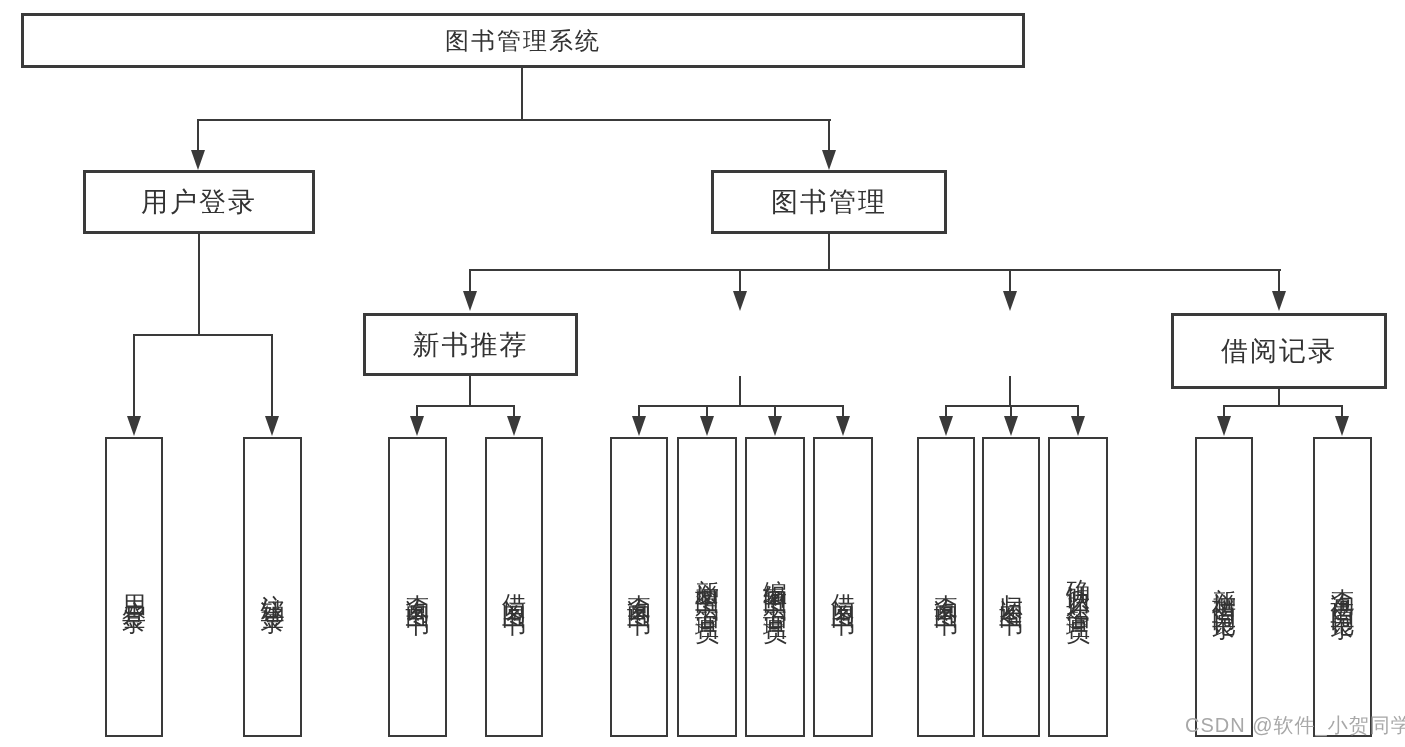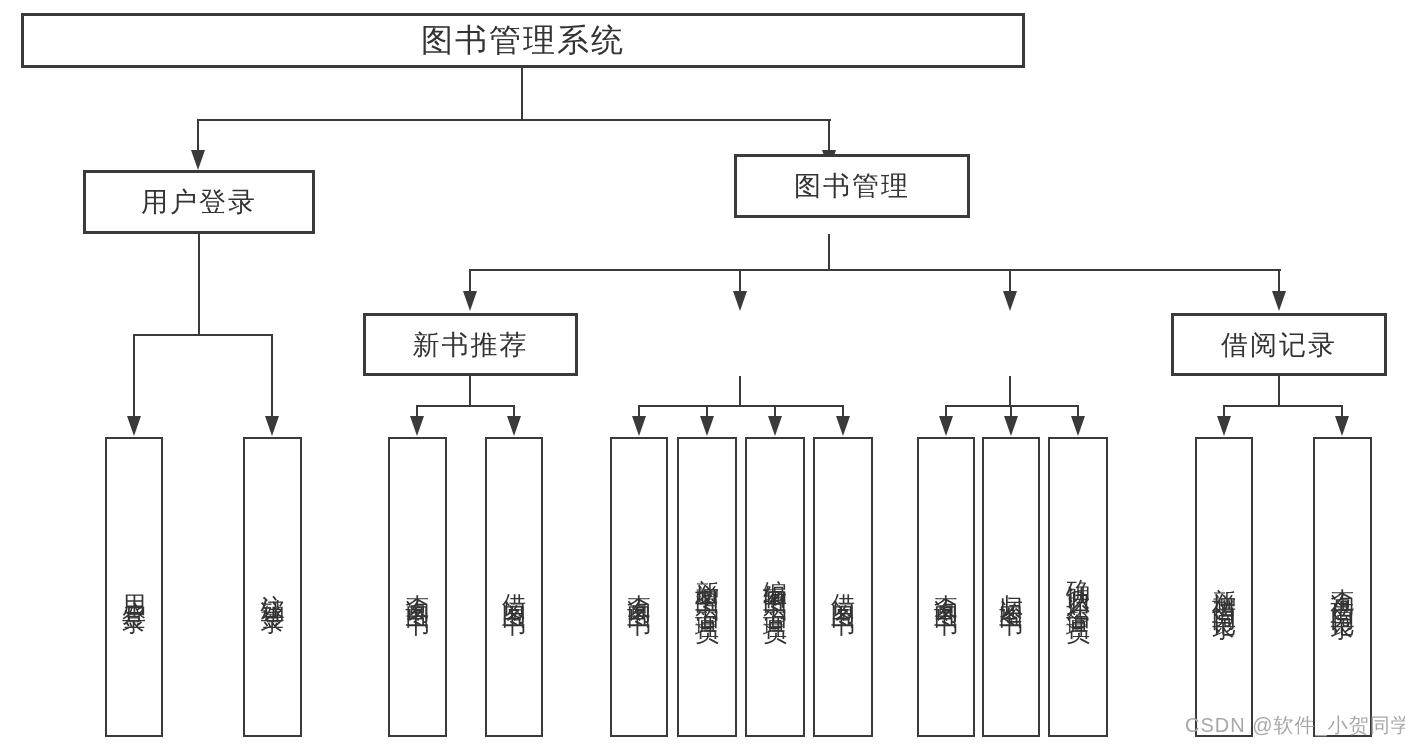--- a/index.html
+++ b/index.html
@@ -26,21 +26,21 @@
     align-items: center;
     justify-content: center;
     z-index: 2;
   }
   .hbox {
     font-size: 27px;
     letter-spacing: 2px;
     white-space: nowrap;
   }
   .root {
-    font-size: 32px;
+    font-size: 24px;
   }
   .leaf {
     border-width: 2px;
     writing-mode: vertical-rl;
     text-orientation: mixed;
     font-size: 24px;
     letter-spacing: 6px;
     line-height: 1;
   }
   
@@ -85,42 +85,42 @@
   <div class="box hbox root" style="left:21px; top:13px; width:1004px; height:55px;">图书管理系统</div>
 
   <div class="vl" style="left:521px; top:68px; height:52px;"></div>
   <div class="hl" style="left:197px; top:119px; width:634px;"></div>
   <div class="vl" style="left:197px; top:119px; height:33px;"></div>
   <div class="ah" style="left:191px; top:150px;"></div>
   <div class="vl" style="left:828px; top:119px; height:33px;"></div>
   <div class="ah" style="left:822px; top:150px;"></div>
 
   <div class="box hbox" style="left:83px; top:170px; width:232px; height:64px;">用户登录</div>
-  <div class="box hbox" style="left:711px; top:154px; width:236px; height:64px;margin-left:23px;">图书管理</div>
+  <div class="box hbox" style="left:711px; top:170px; width:236px; height:64px;">图书管理</div>
 
   <div class="vl" style="left:198px; top:233px; height:102px;"></div>
   <div class="hl" style="left:133px; top:334px; width:140px;"></div>
   <div class="vl" style="left:133px; top:334px; height:84px;"></div>
   <div class="ah" style="left:127px; top:416px;"></div>
   <div class="vl" style="left:271px; top:334px; height:84px;"></div>
   <div class="ah" style="left:265px; top:416px;"></div>
 
   <div class="vl" style="left:828px; top:234px; height:37px;"></div>
   <div class="hl" style="left:469px; top:269px; width:812px;"></div>
   <div class="vl" style="left:469px; top:269px; height:24px;"></div>
   <div class="ah" style="left:463px; top:291px;"></div>
   <div class="vl" style="left:739px; top:269px; height:24px;"></div>
   <div class="ah" style="left:733px; top:291px;"></div>
   <div class="vl" style="left:1009px; top:269px; height:24px;"></div>
   <div class="ah" style="left:1003px; top:291px;"></div>
   <div class="vl" style="left:1278px; top:269px; height:24px;"></div>
   <div class="ah" style="left:1272px; top:291px;"></div>
 
   <div class="box hbox" style="left:363px; top:313px; width:215px; height:63px;text-align:center;">新书推荐</div>
-  <div class="box hbox" style="left:1171px; top:313px; width:216px; height:63px;font-family:Liberation Serif, serif;">借阅记录</div>
+  <div class="box hbox" style="left:1171px; top:313px; width:216px; height:76px;font-family:Liberation Serif, serif;">借阅记录</div>
 
   <div class="vl" style="left:469px; top:376px; height:31px;"></div>
   <div class="hl" style="left:416px; top:405px; width:99px;"></div>
   <div class="vl" style="left:416px; top:405px; height:13px;"></div>
   <div class="ah" style="left:410px; top:416px;"></div>
   <div class="vl" style="left:513px; top:405px; height:13px;"></div>
   <div class="ah" style="left:507px; top:416px;"></div>
 
   <div class="vl" style="left:739px; top:376px; height:31px;"></div>
   <div class="hl" style="left:638px; top:405px; width:206px;"></div>

